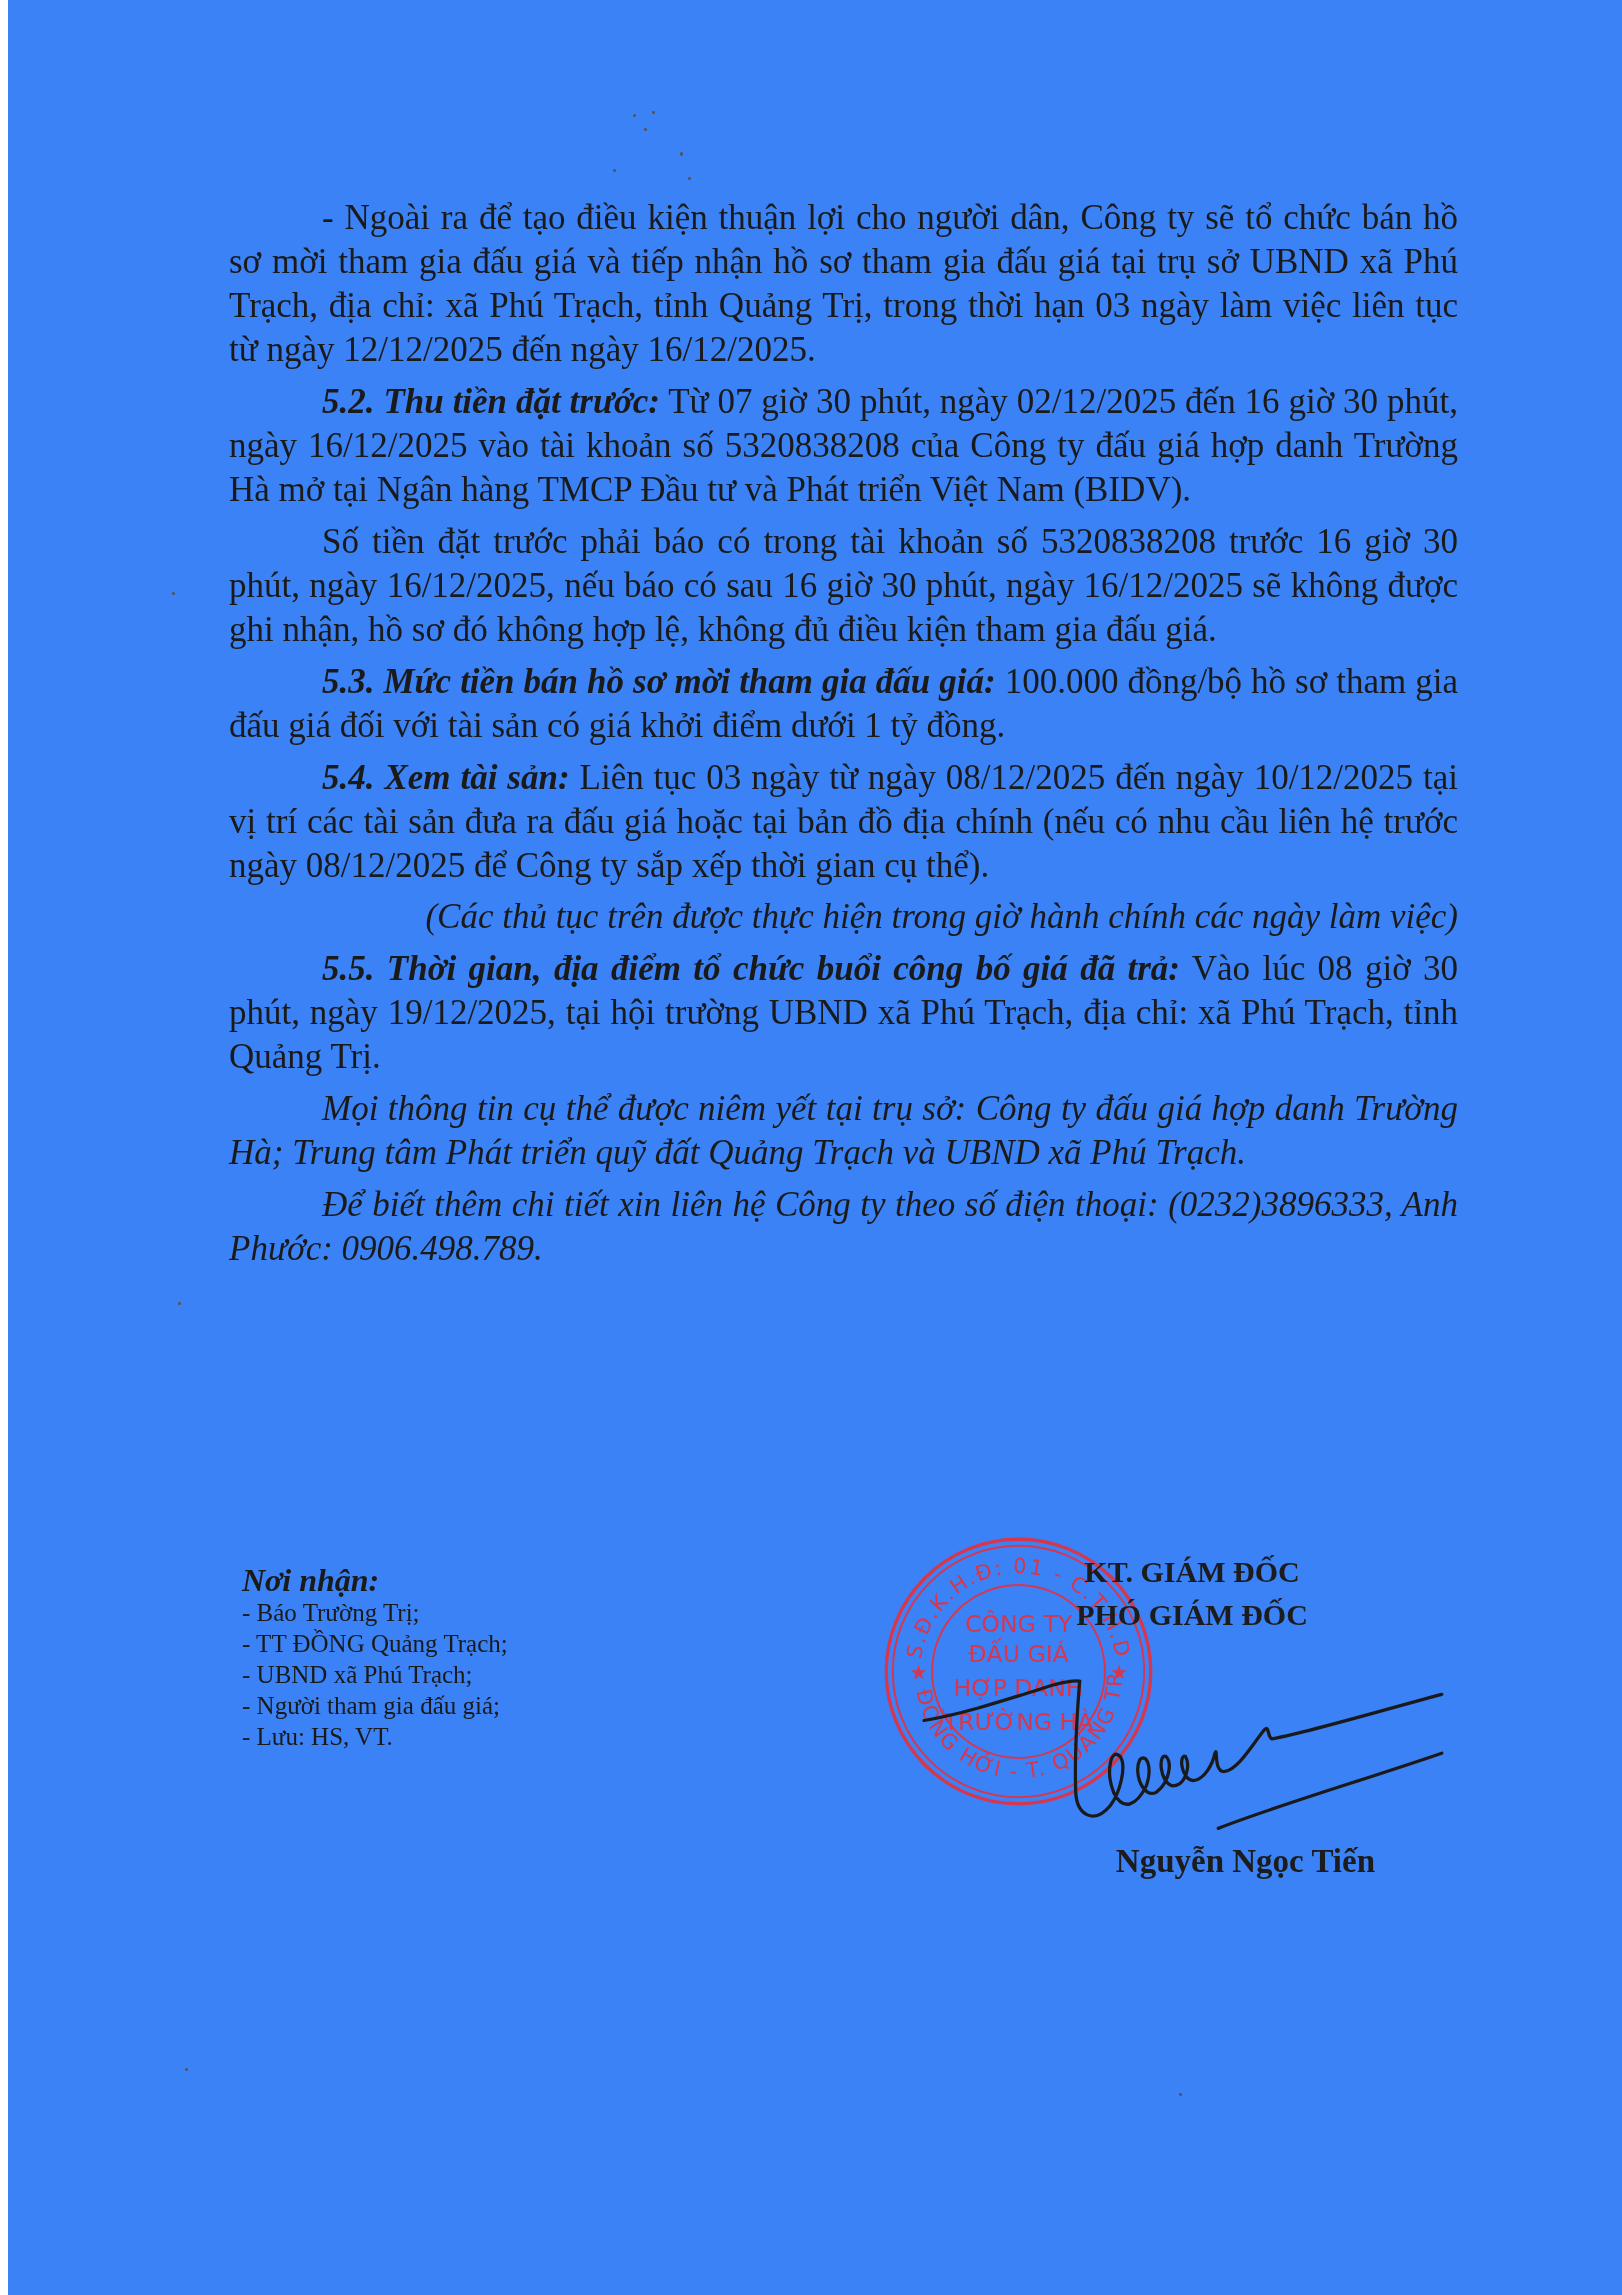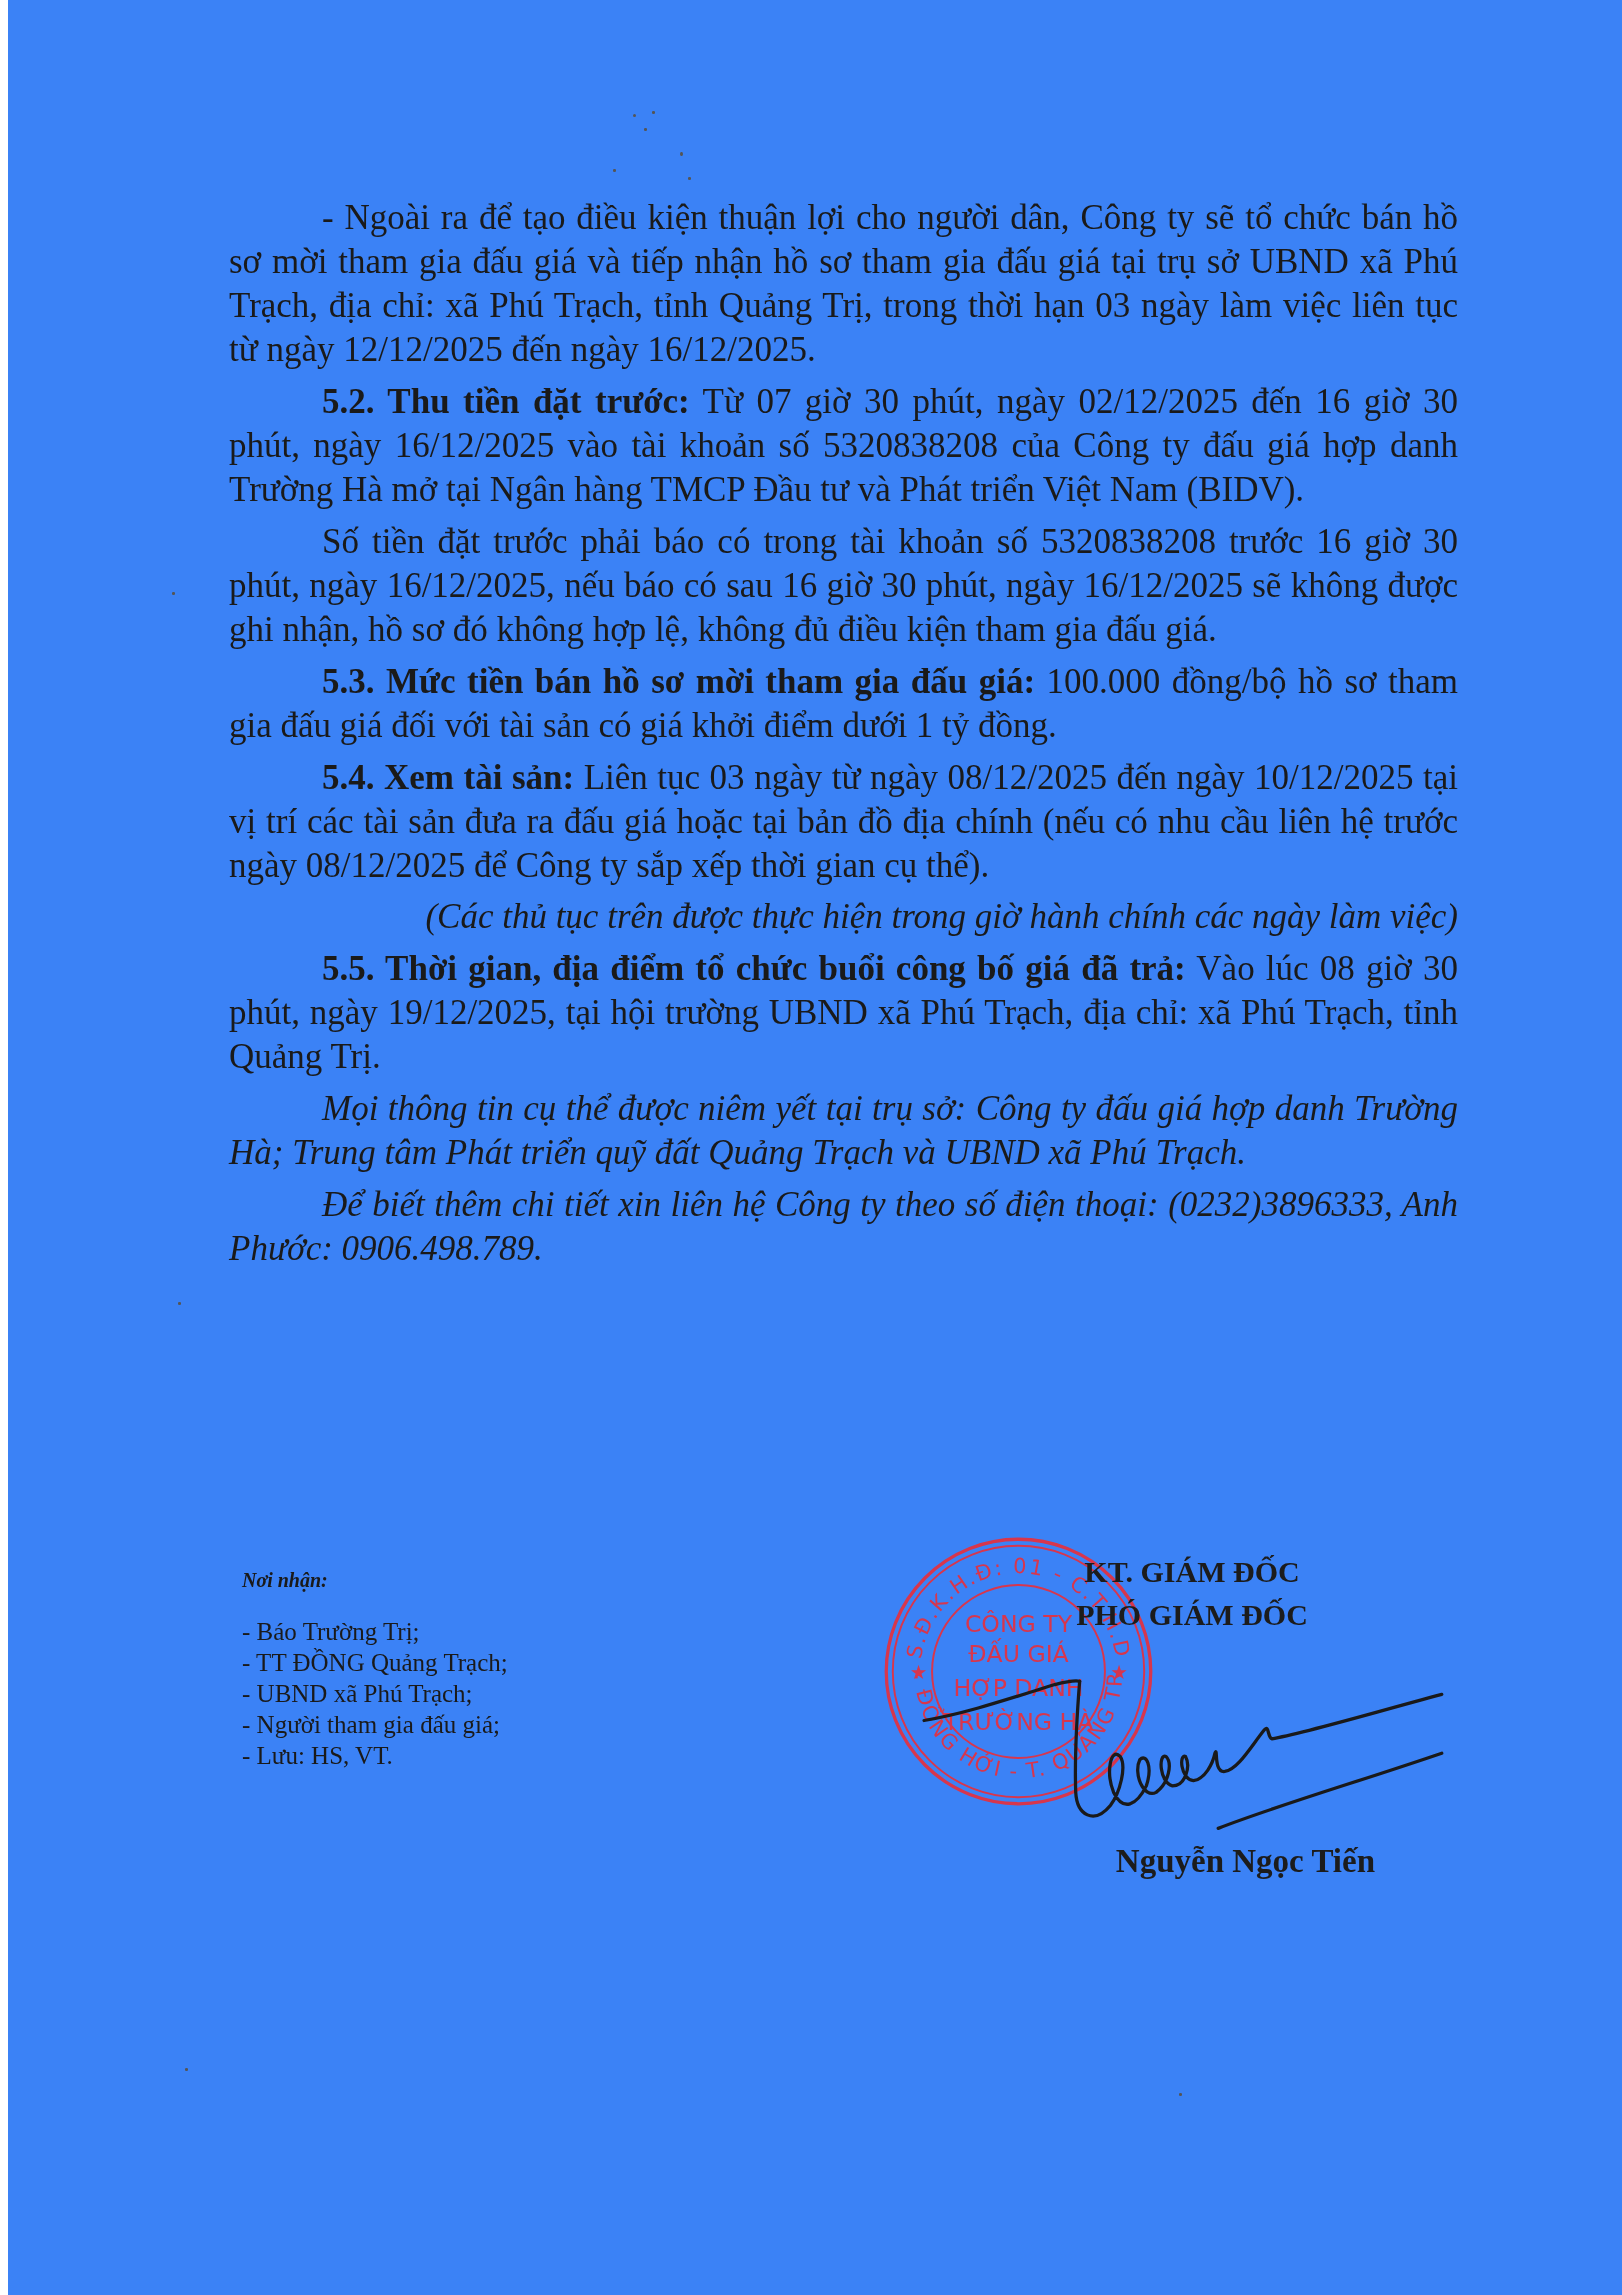--- a/index.html
+++ b/index.html
@@ -30,42 +30,43 @@
       font-size: 35px;
       line-height: 44px;
     }
     .para {
       margin: 0 0 7.9px 0;
       text-align: justify;
       text-indent: 93px;
     }
     .para .lead {
       font-weight: bold;
+      font-style: italic;
     }
     .para.italic { font-style: italic; }
     .para.note {
       font-style: italic;
       text-indent: 0;
       text-align: right;
       padding-left: 93px;
     }
 
     
     .recipients {
       position: absolute;
       left: 234px;
       top: 1565px;
       font-size: 25px;
       line-height: 31px;
     }
     .recipients .title {
       font-style: italic;
       font-weight: bold;
-      font-size: 20px;
-      margin-bottom: 20px;
+      font-size: 32px;
+      margin-bottom: 1px;
     }
     .recipients .item { white-space: nowrap; }
 
     
     .sign {
       position: absolute;
       left: 1001px;
       top: 1550px;
       width: 366px;
       text-align: center;

